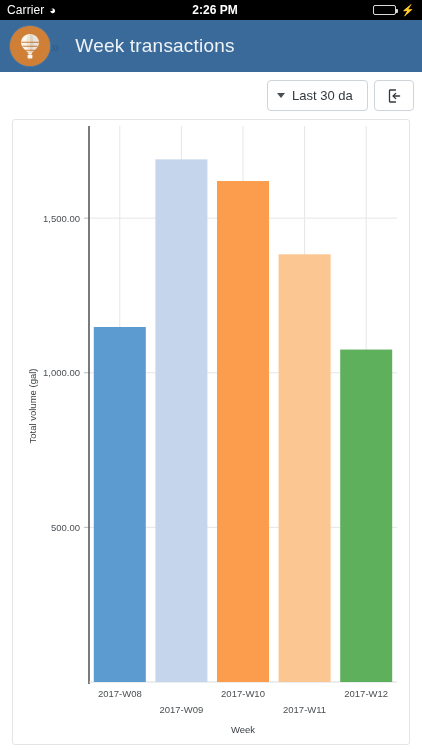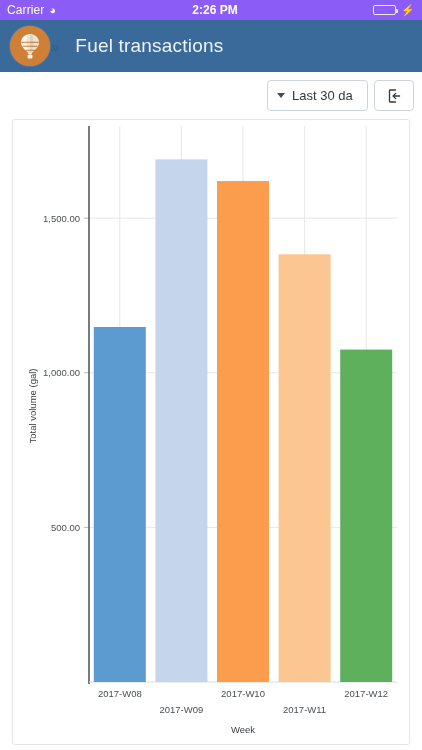--- a/index.html
+++ b/index.html
@@ -10,21 +10,21 @@
     width: 422px;
     height: 750px;
     background: #ffffff;
     font-family: "Liberation Sans", sans-serif;
     overflow: hidden;
   }
 
   
   #status-bar {
     height: 20px;
-    background: #8b5cf6;
+    background: #000000;
     color: #ffffff;
     display: flex;
     align-items: center;
     padding: 0 7px;
     font-size: 12px;
     box-sizing: border-box;
     position: relative;
   }
   #status-left {
     display: flex;
@@ -201,21 +201,21 @@
       <circle cx="20" cy="20" r="20" fill="#d07f37"></circle>
       <path d="M20 8c5 0 9 3.8 9 8.6 0 3.6-3.2 6.9-6 9.2h-6c-2.8-2.3-6-5.6-6-9.2C11 11.8 15 8 20 8z" fill="#fbf6ef"></path>
       <path d="M20 8c-2.2 0-3.6 3.8-3.6 8.6 0 3.6 1 6.9 2.2 9.2h2.8c1.2-2.3 2.2-5.6 2.2-9.2C23.6 11.8 22.2 8 20 8z" fill="#efe3d2"></path>
       <path d="M11.2 16.2h17.6M12.6 20.3h14.8M15 24.2h10" stroke="#d07f37" stroke-width="1.1" fill="none"></path>
       <path d="M17.4 26.2h5.2l-1.4 2.4h-2.4z" fill="#fbf6ef"></path>
       <rect x="17.6" y="28.8" width="4.8" height="3.6" rx="0.6" fill="#fbf6ef"></rect>
       <path d="M20 8c5 0 9 3.8 9 8.6 0 3.6-3.2 6.9-6 9.2h-3z" fill="#000" opacity="0.07"></path>
     </svg>
   </div>
   <span id="logo-wave">»</span>
-  <div id="app-title">Fuel transactions</div>
+  <div id="app-title">Week transactions</div>
 </div>
 
 <div id="toolbar">
   <div class="tb-btn" id="daterange-button">
     <span class="caret-down"></span>
     <span id="daterange-label">Last 30 da</span>
   </div>
   <div class="tb-btn" id="logout-button">
     <svg width="16" height="16" viewBox="0 0 16 16" aria-hidden="true">
       <path d="M9.5 2H4.2a.7.7 0 0 0-.7.7v10.6c0 .4.3.7.7.7h5.3" stroke="#33383d" stroke-width="1.3" fill="none" stroke-linecap="round"></path>

